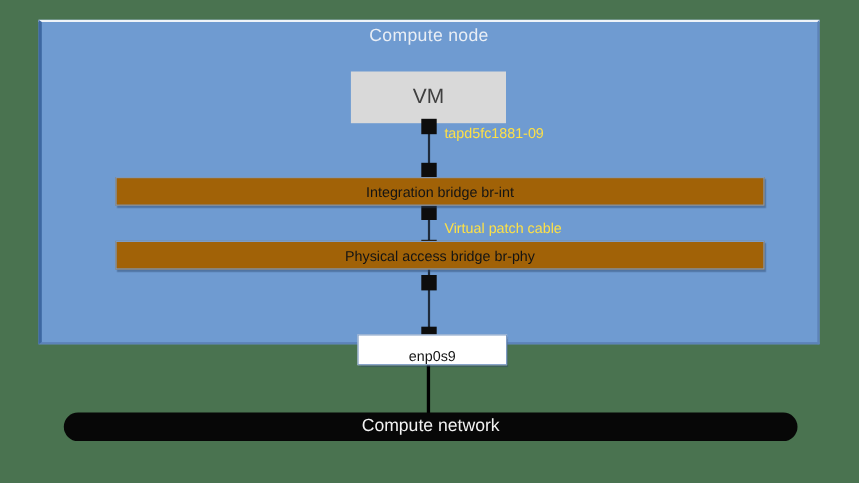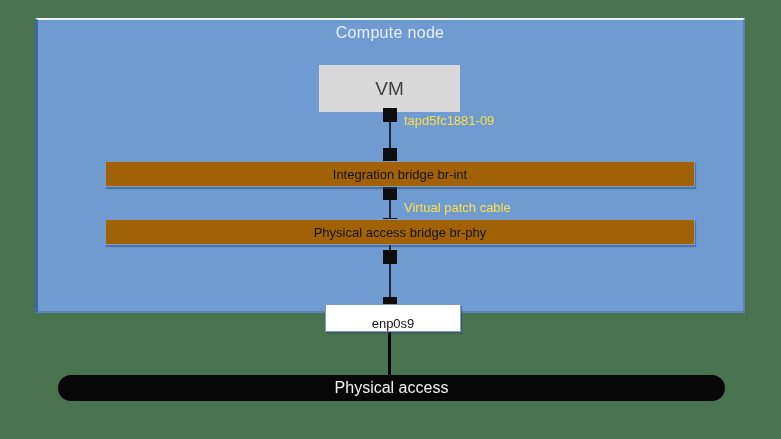--- a/index.html
+++ b/index.html
@@ -151,21 +151,21 @@
 
   <div class="bar bar-br-phy">
     <span>Physical access bridge br-phy</span>
   </div>
 
   <div class="nic-box">
     <span>enp0s9</span>
   </div>
 
   <div class="net-pill">
-    <span>Physical access</span>
+    <span>Compute network</span>
   </div>
 
   <div class="port-label label-tap">tapd5fc1881-09</div>
 
 
   <div class="port-label label-patch">Virtual patch cable</div>
 
 </div>
 
 </body></html>

